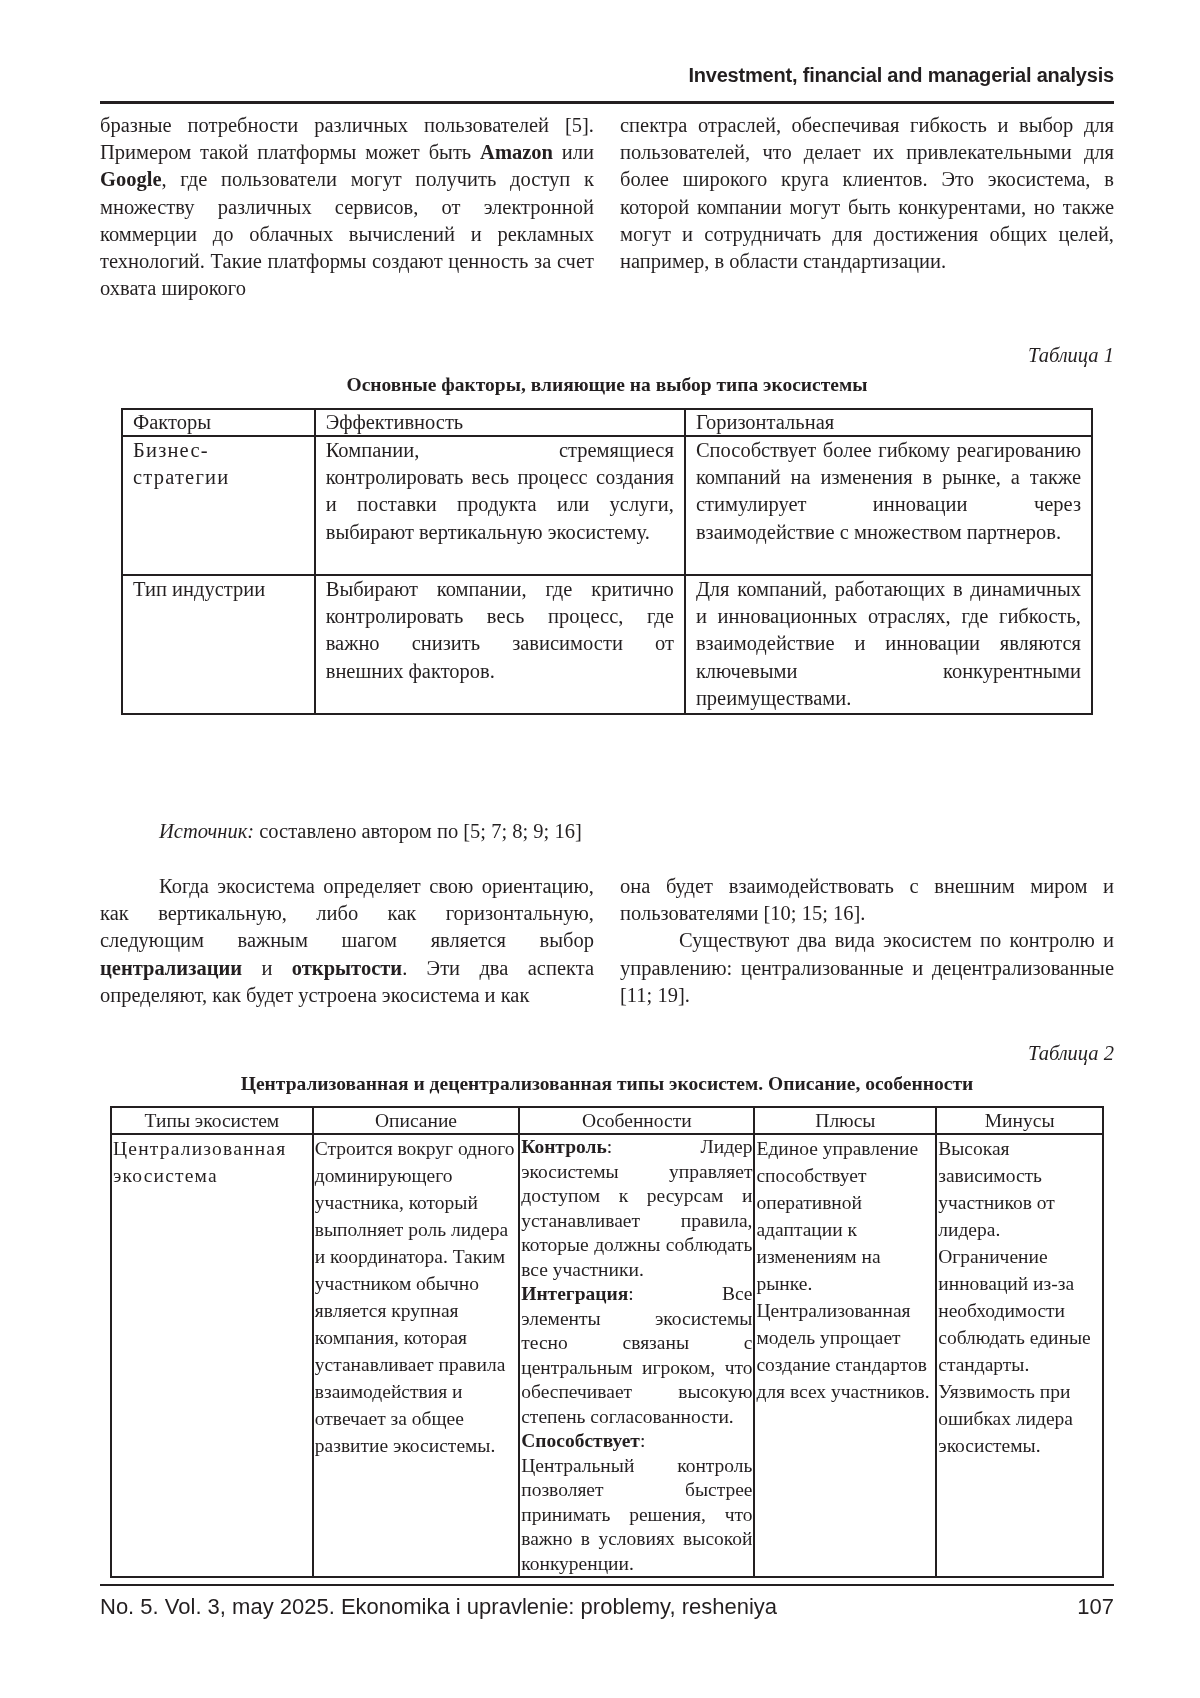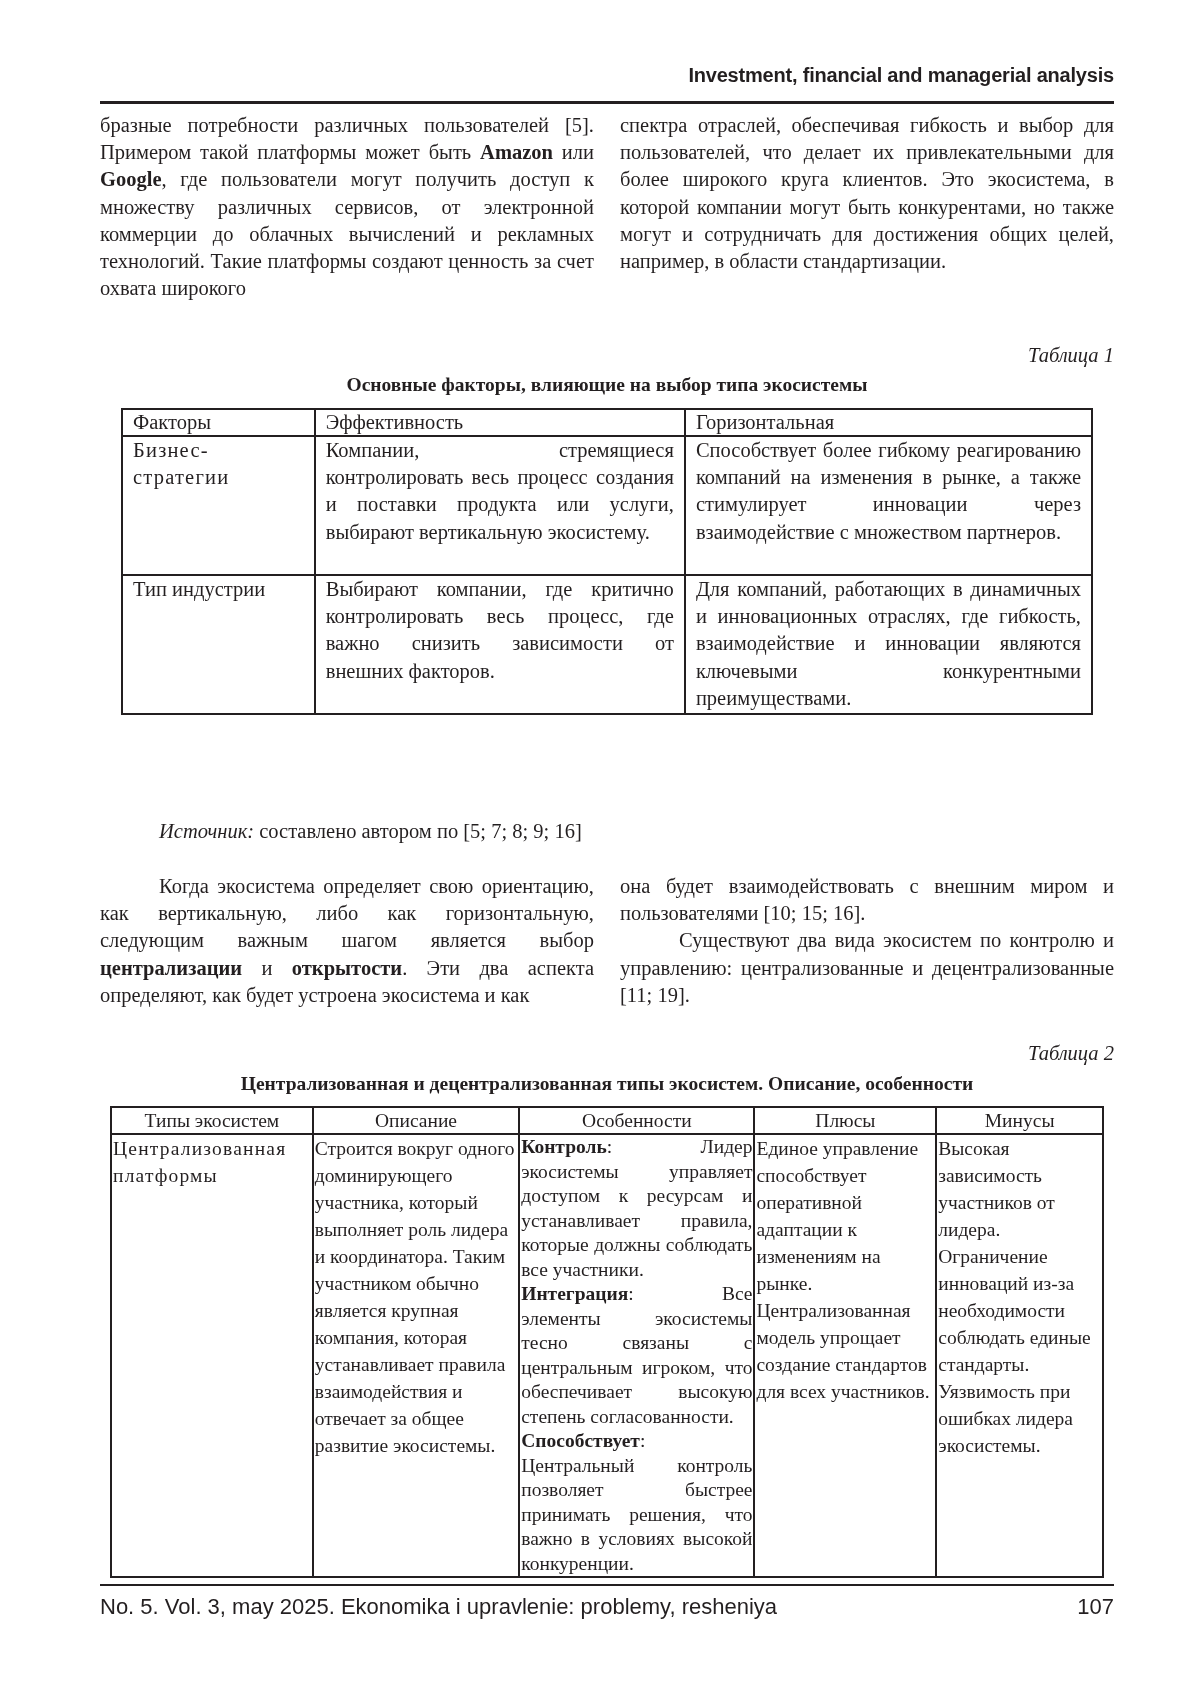--- a/index.html
+++ b/index.html
@@ -110,21 +110,21 @@
       </colgroup>
     <tbody>
         <tr>
       <th>Типы экосистем</th>
       <th>Описание</th>
       <th>Особенности</th>
       <th>Плюсы</th>
       <th>Минусы</th>
     </tr>
     <tr style="height:412px;">
-      <td class="spaced">Централизованная платформы</td>
+      <td class="spaced">Централизованная экосистема</td>
       <td>Строится вокруг одного доминирующего участника, который выполняет роль лидера и координатора. Таким участником обычно является крупная компания, которая устанавливает правила взаимодействия и отвечает за общее развитие экосистемы.</td>
       <td class="just" style="line-height:24.5px;">
         <div><b>Контроль</b><span>: Лидер экосистемы управляет доступом к ресурсам и устанавливает правила, которые должны соблюдать все участники.</span></div>
         <div><b>Интеграция</b><span>: Все элементы экосистемы тесно связаны с центральным игроком, что обеспечивает высокую степень согласованности.</span></div>
         <div><b>Способствует</b><span>: Центральный контроль позволяет быстрее принимать решения, что важно в условиях высокой конкуренции.</span></div>
       </td>
       <td>Единое управление способствует оперативной адаптации к изменениям на рынке. Централизованная модель упрощает создание стандартов для всех участников.</td>
       <td>Высокая зависимость участников от лидера. Ограничение инноваций из-за необходимости соблюдать единые стандарты. Уязвимость при ошибках лидера экосистемы.</td>
     </tr>
   </tbody>

